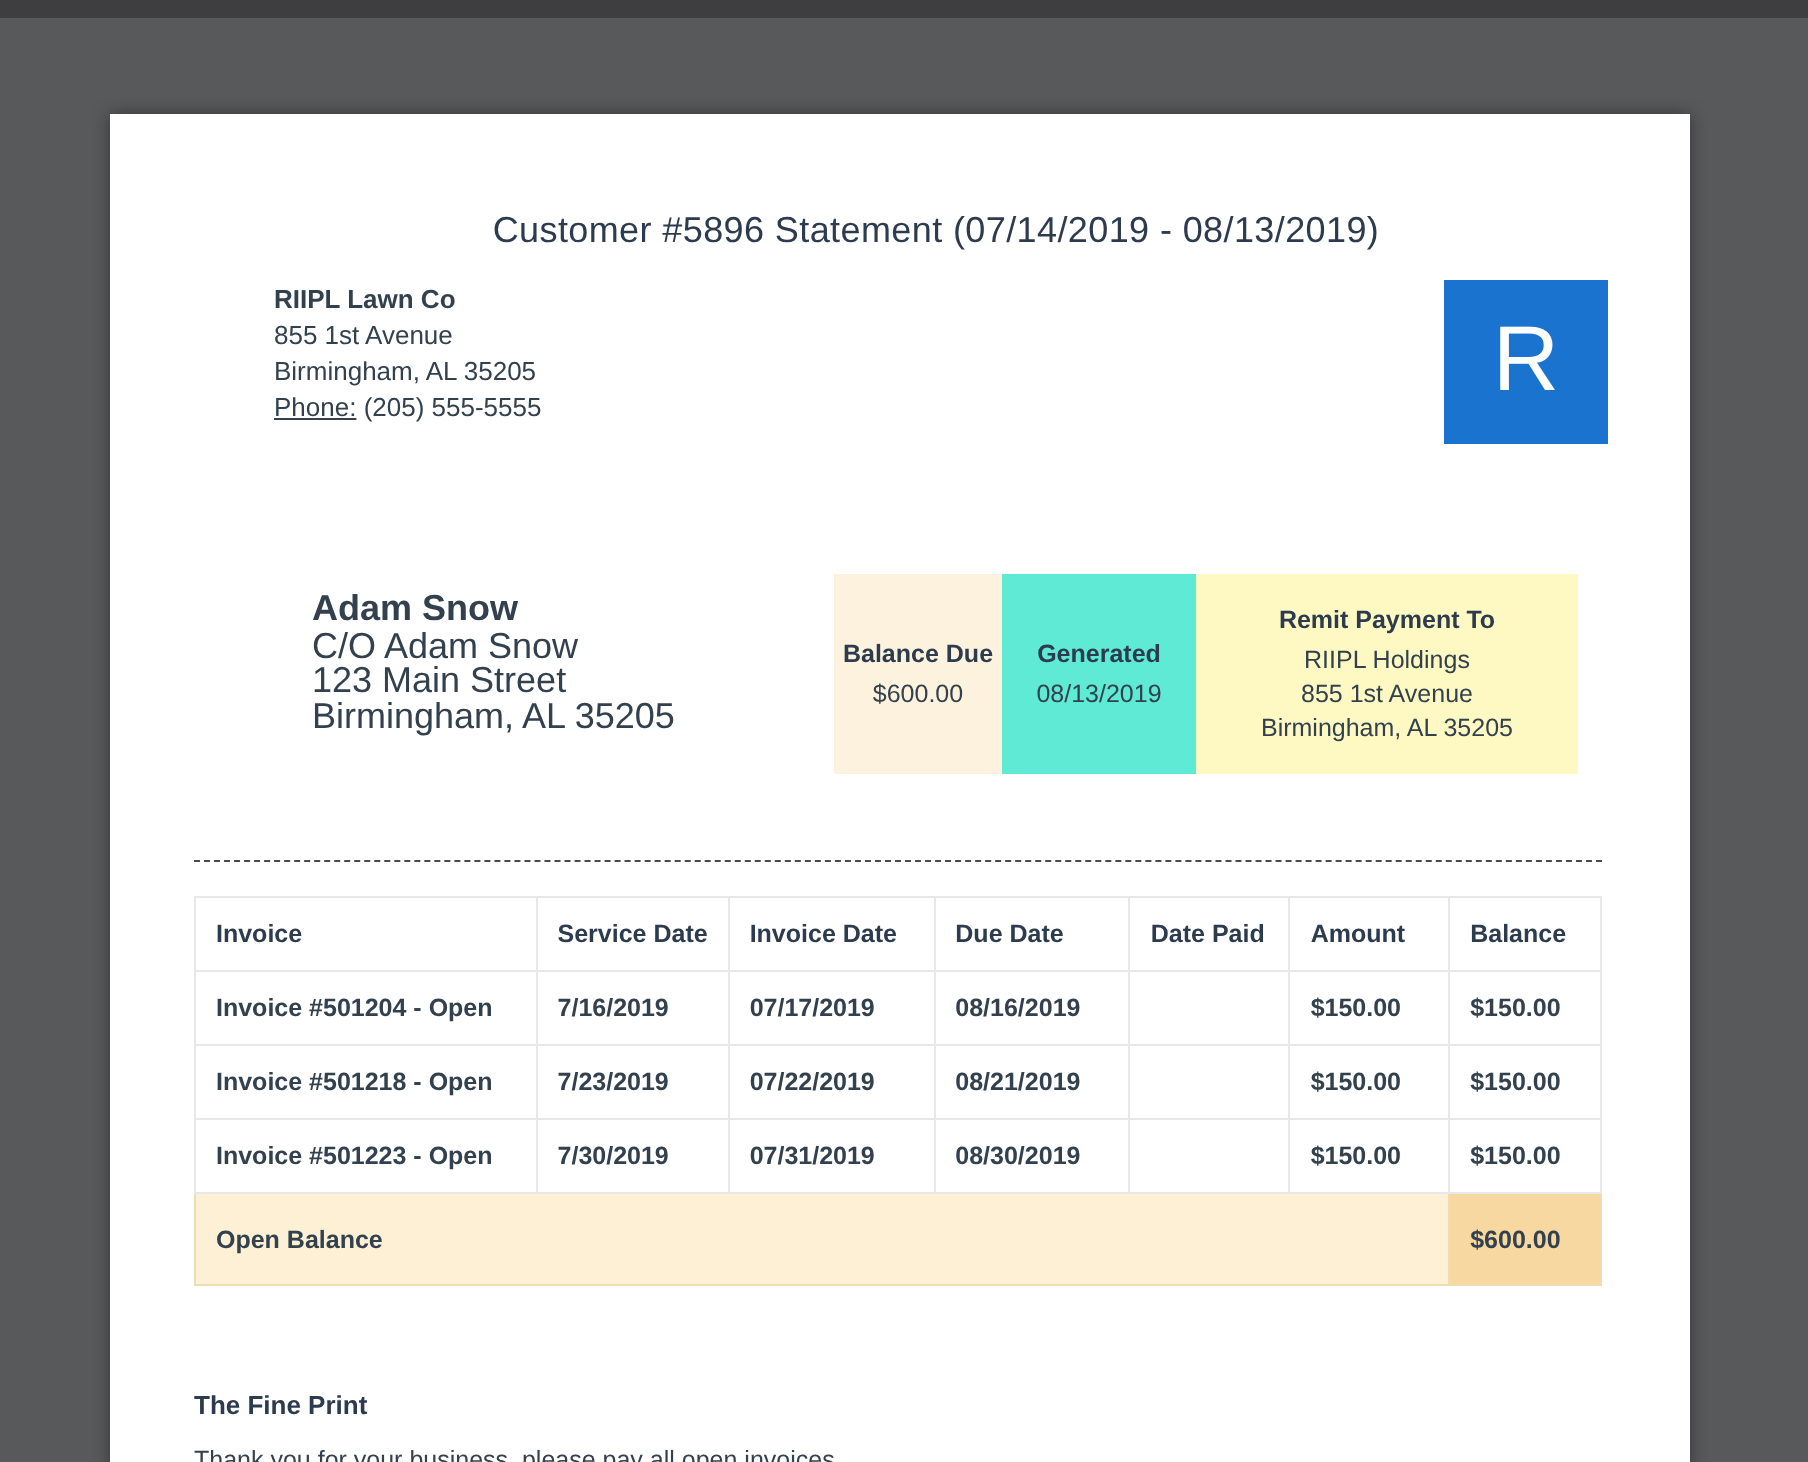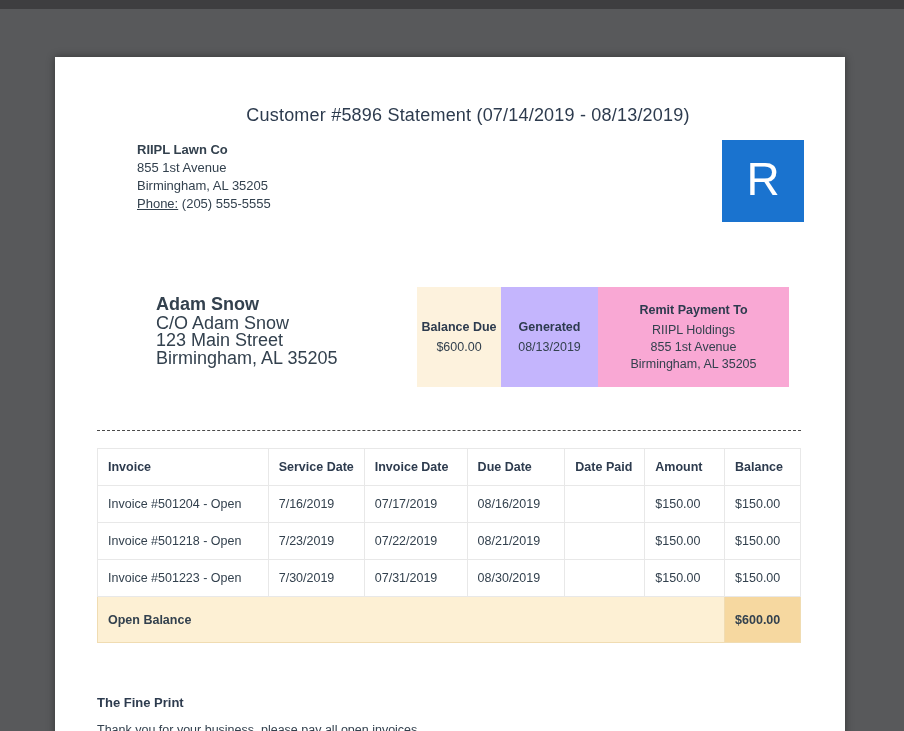--- a/index.html
+++ b/index.html
@@ -73,20 +73,21 @@
     border-collapse: collapse;
     font-size: 12.5px; color: #33414e;
   }
   .invoice-table th, .invoice-table td {
     border: 1px solid #e8e8e8;
     height: 37px;
     padding: 0 10px;
     text-align: left;
     vertical-align: middle;
     white-space: nowrap;
+    font-weight: bold;
   }
   .invoice-table th { font-weight: bold; color: #2d3b4e; }
   .col-invoice { width: 171px; }
   .col-service { width: 96px; }
   .col-invdate { width: 103px; margin-top: 28px; }
   .col-due { width: 98px; }
   .col-paid { width: 80px; }
   .col-amount { width: 80px; }
   .col-balance { width: 76px; }
   .footer-row td {
@@ -133,25 +134,25 @@
     <div>C/O Adam Snow</div>
     <div>123 Main Street</div>
     <div>Birmingham, AL 35205</div>
   </div>
 
   <div class="summary-box">
     <div class="summary-cell summary-balance" style="background:#fdf2dd;">
       <div class="summary-label">Balance Due</div>
       <div>$600.00</div>
     </div>
-    <div class="summary-cell summary-generated" style="background:#c4b5fd;">
+    <div class="summary-cell summary-generated" style="background:#5eead4;">
       <div class="summary-label">Generated</div>
       <div>08/13/2019</div>
     </div>
-    <div class="summary-cell summary-remit" style="background:#f9a8d4;">
+    <div class="summary-cell summary-remit" style="background:#fef9c3;">
       <div class="summary-label">Remit Payment To</div>
       <div>RIIPL Holdings</div>
       <div>855 1st Avenue</div>
       <div>Birmingham, AL 35205</div>
     </div>
   </div>
 
   <div class="dashed-sep"></div>
 
   <table class="invoice-table">

